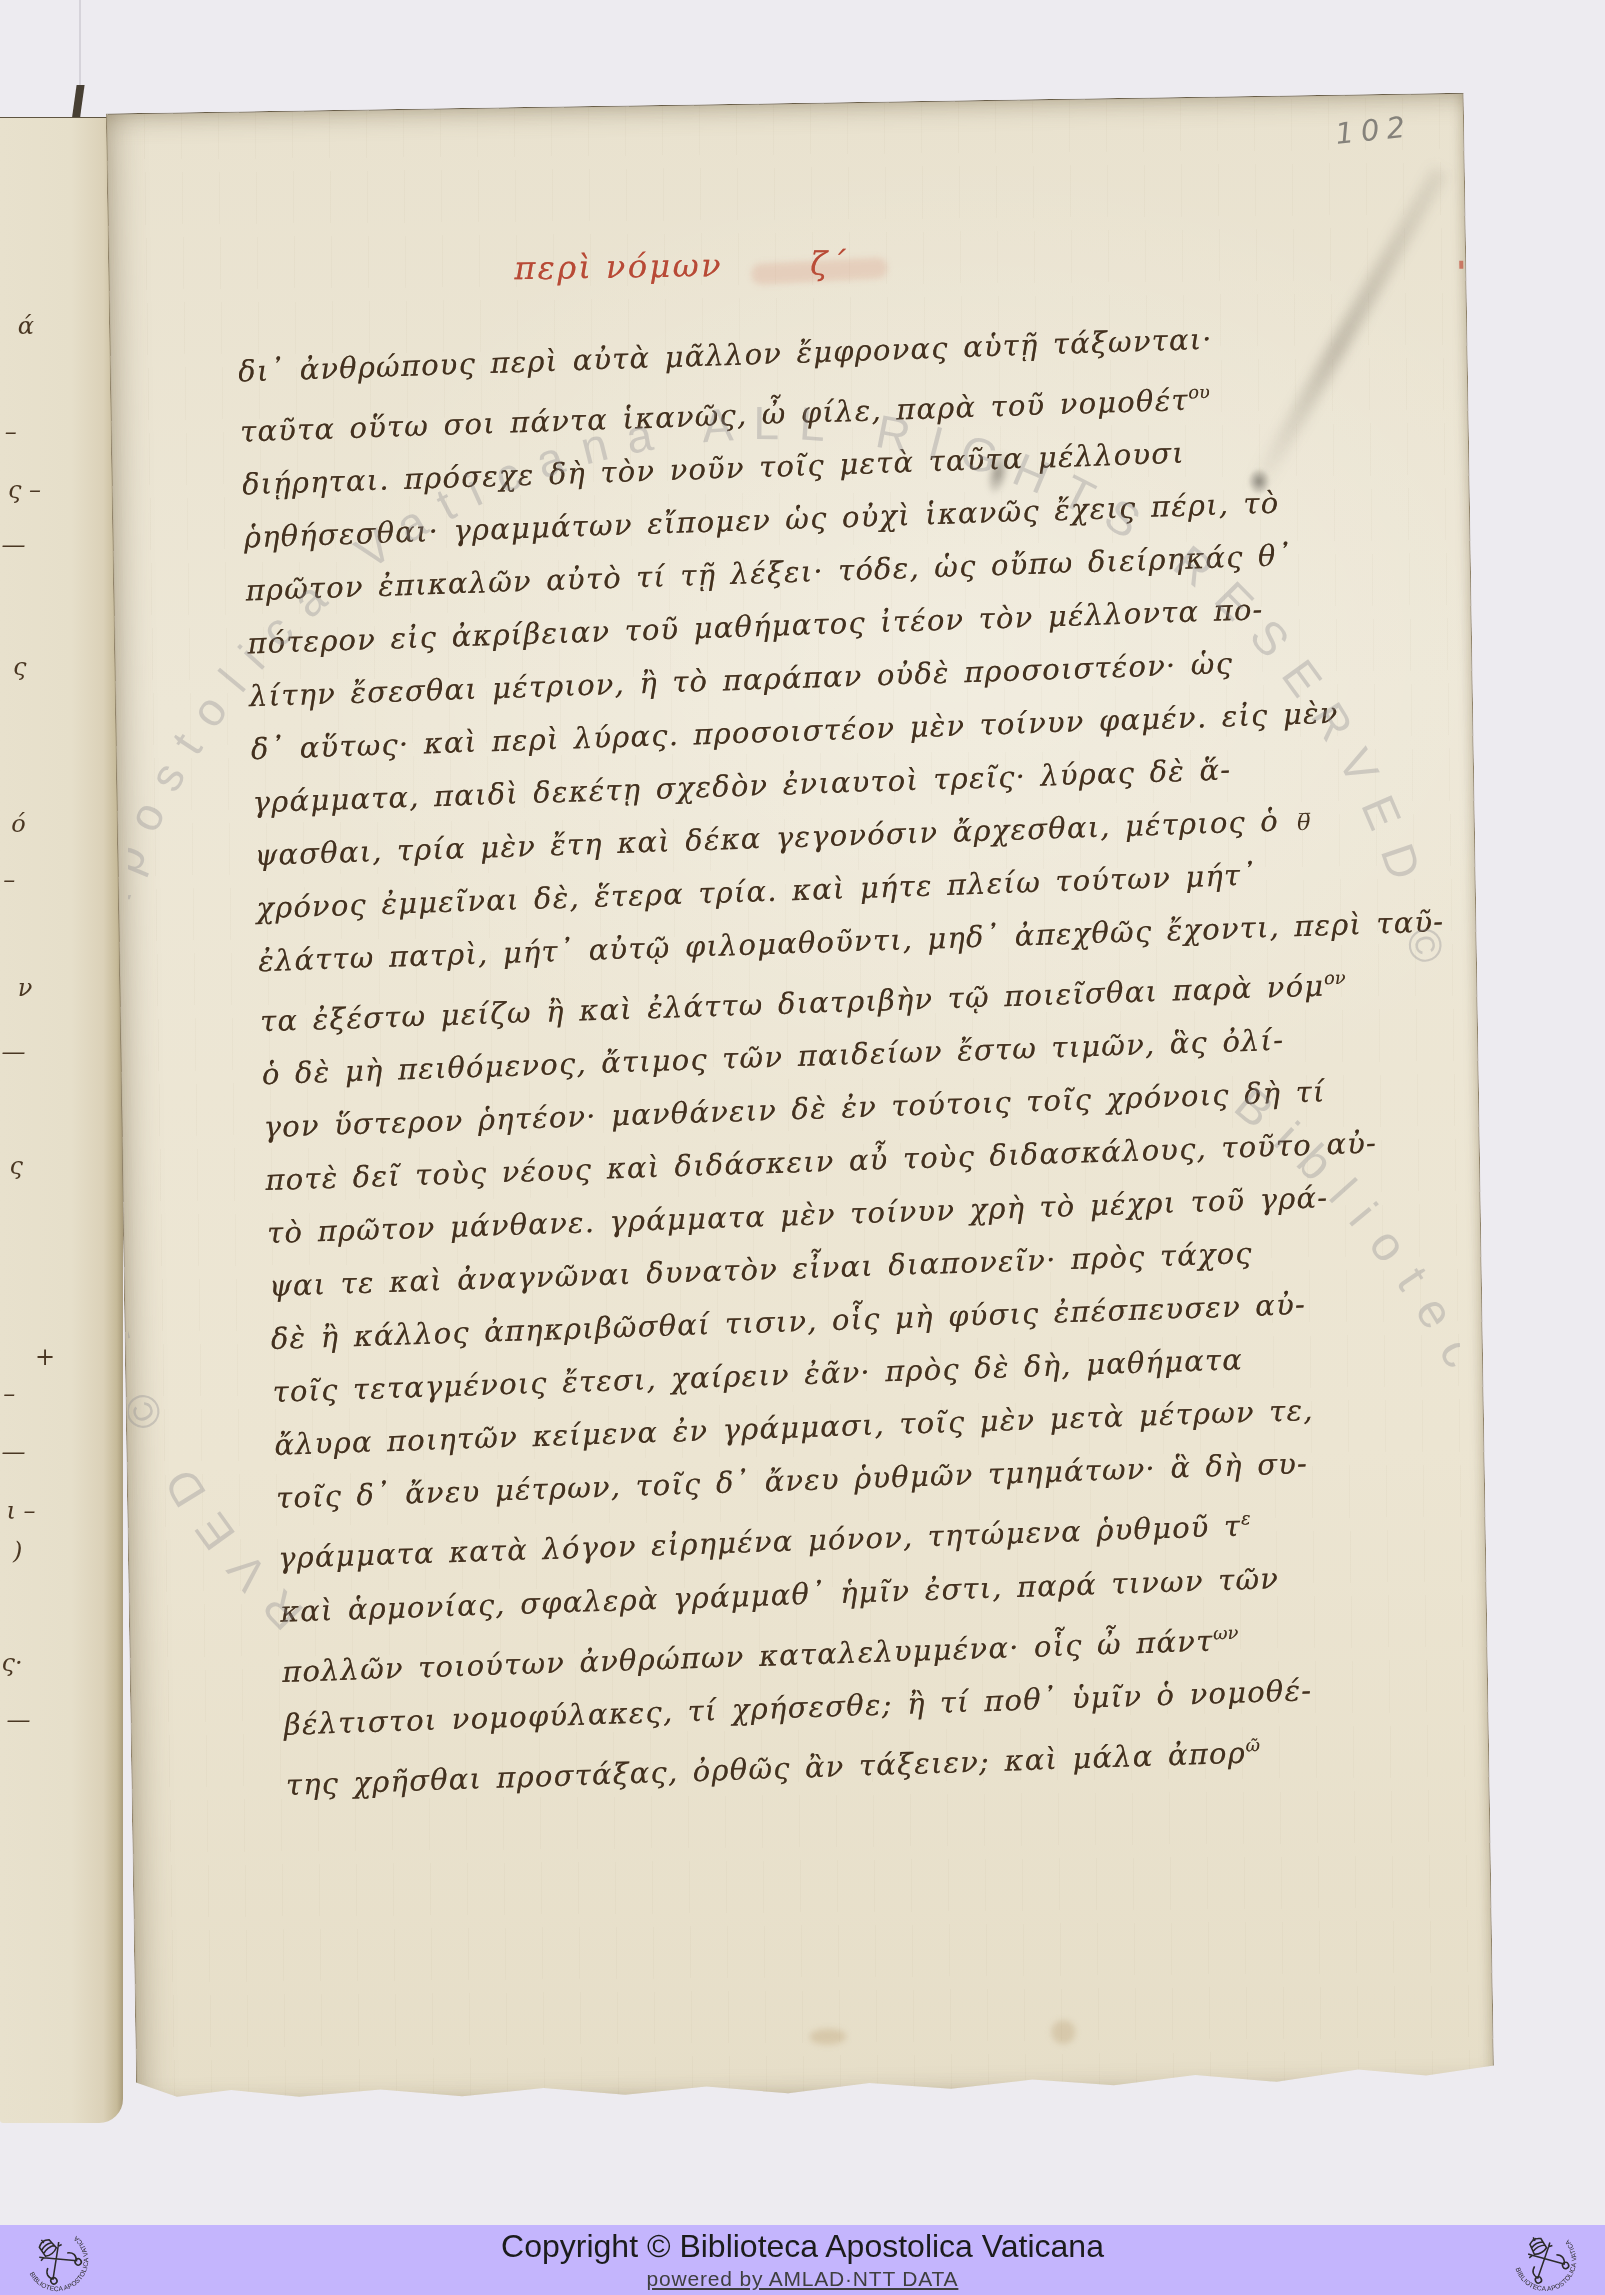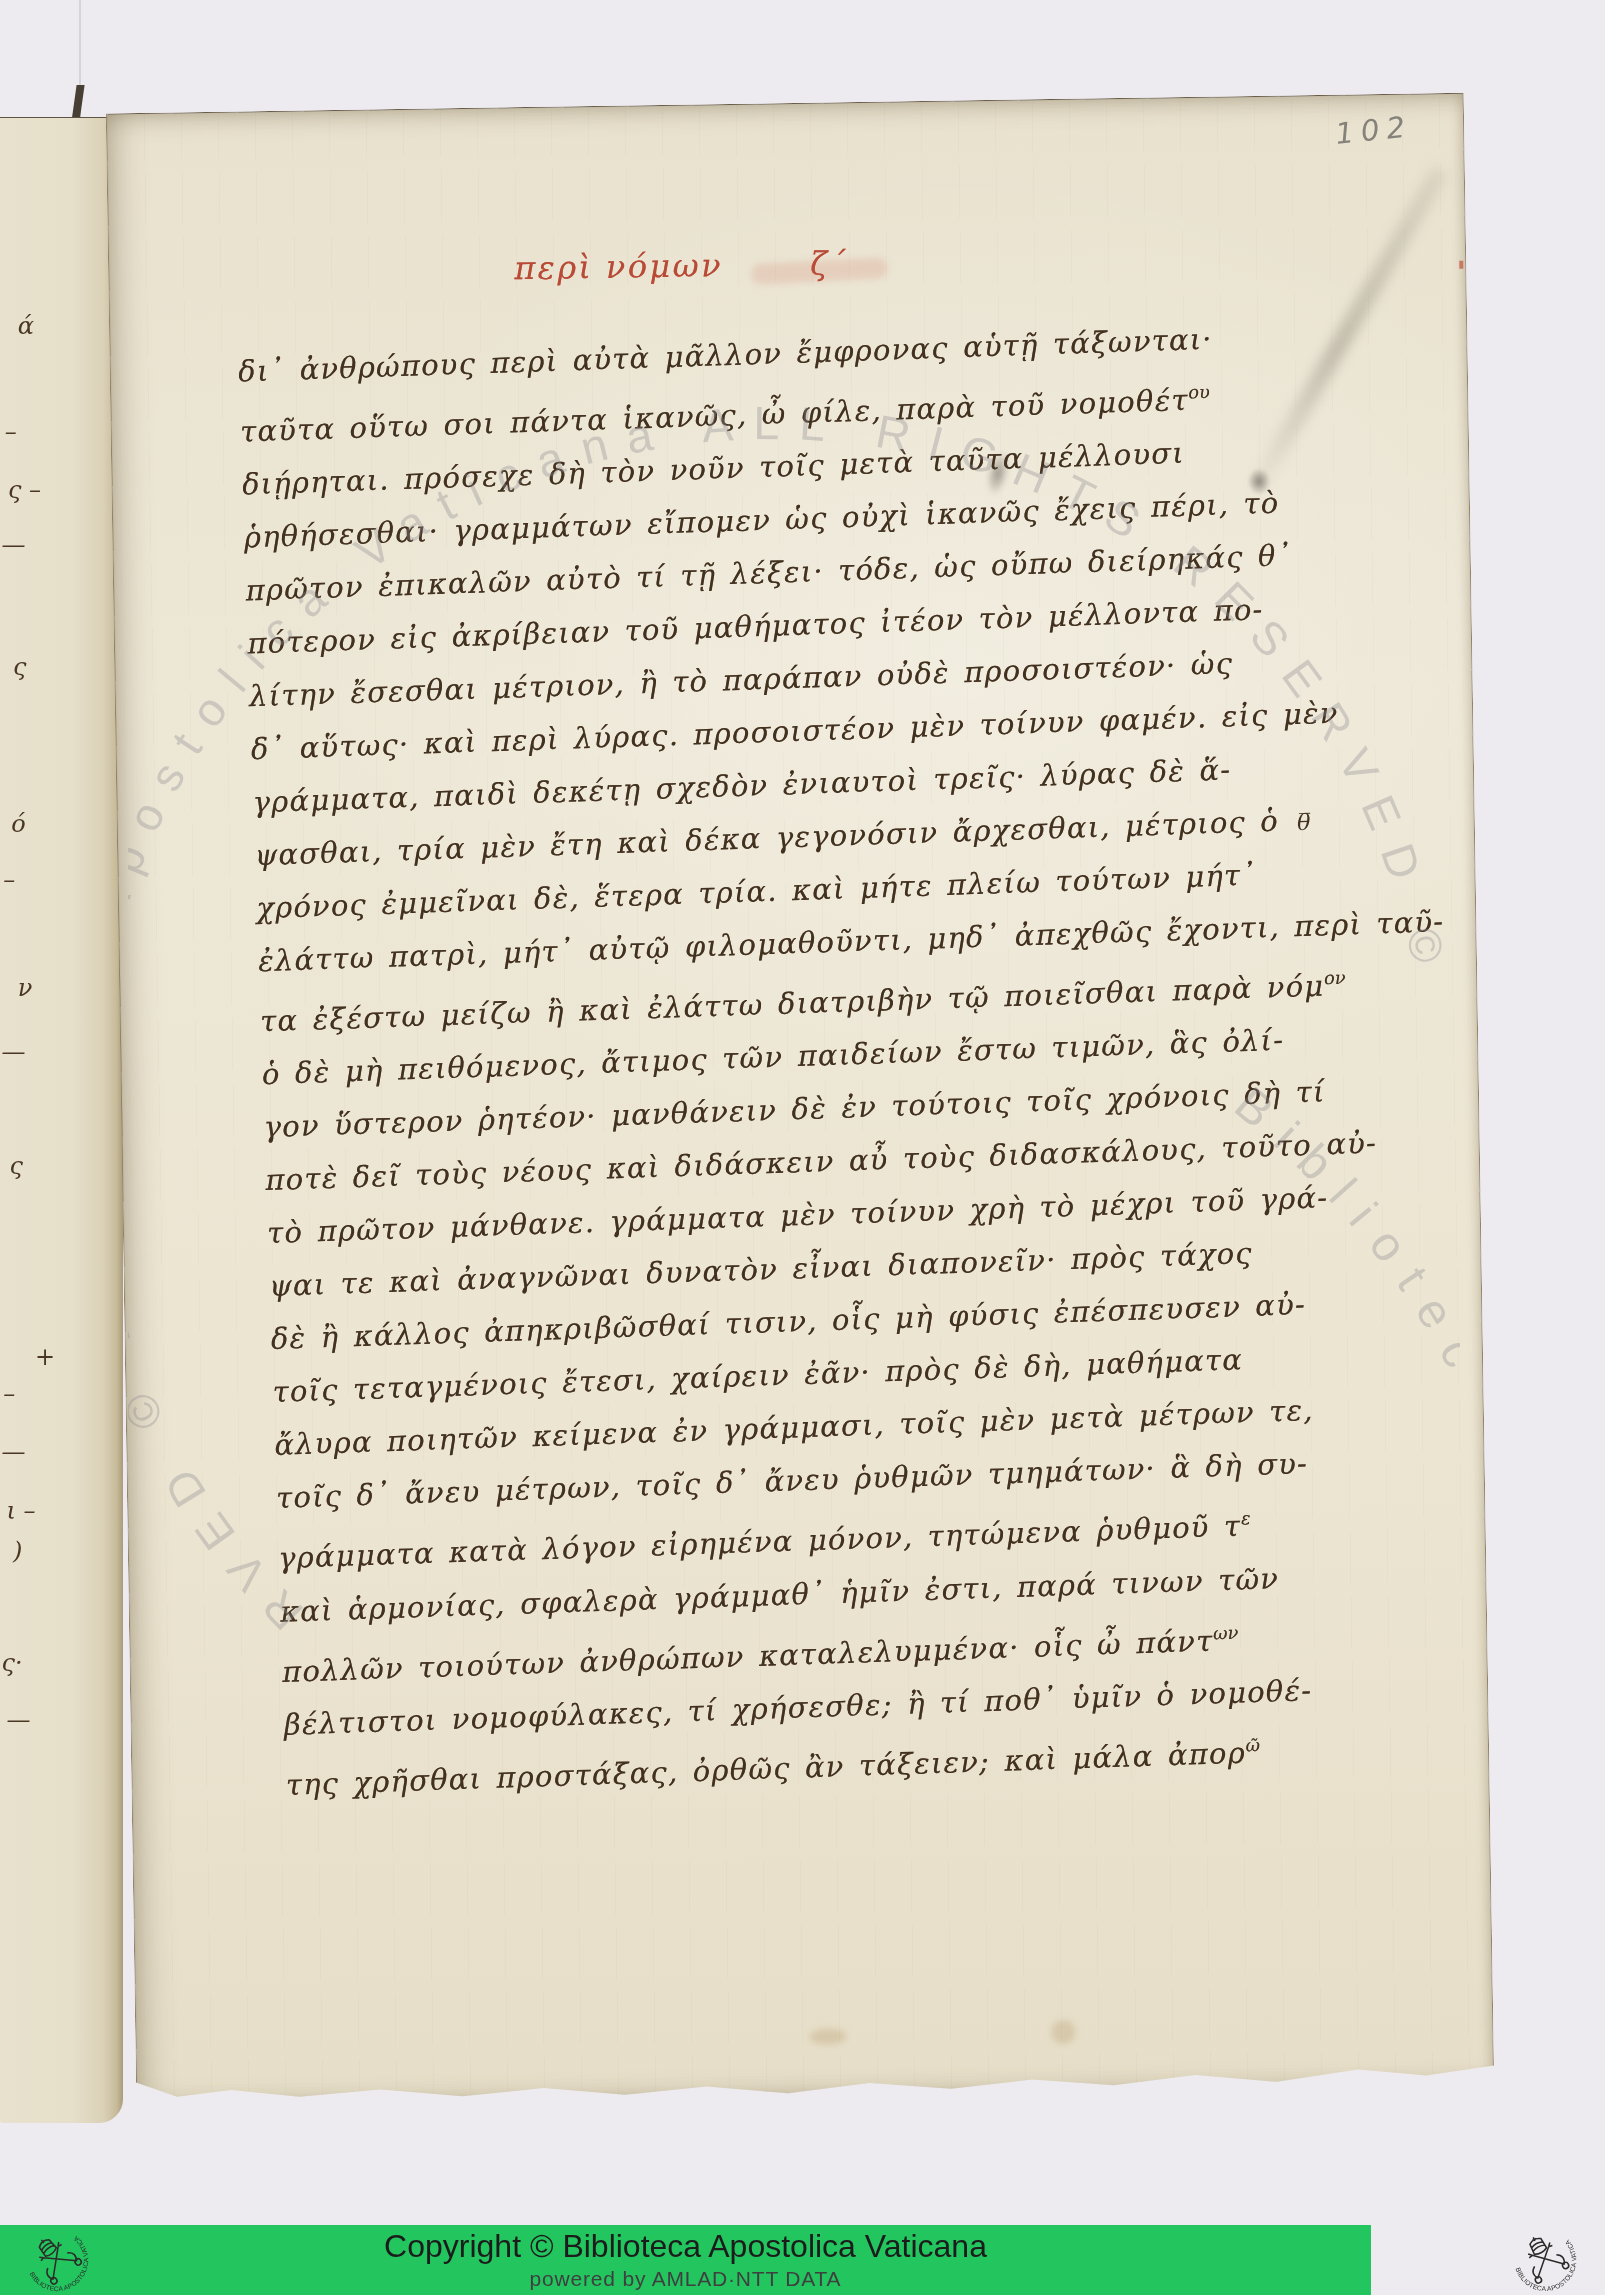--- a/index.html
+++ b/index.html
@@ -80,25 +80,25 @@
   .fox-b{position:absolute;left:915px;top:1920px;width:24px;height:24px;border-radius:50%;
     background:rgba(150,108,52,.20);filter:blur(3.2px);}
   .edge-speck{position:absolute;right:1.6px;top:167px;width:4.8px;height:8px;background:rgba(190,60,40,.6);}
 
   
   .wm{position:absolute;left:128px;top:120px;width:1332px;height:1950px;overflow:hidden;
       opacity:.34;pointer-events:none;}
   .wm text{fill:#8e8c91;font-family:"Liberation Sans",sans-serif;}
 
   
-  .footer{position:absolute;left:0;top:2225px;width:1371px;height:71px;background:#22c55e;}
+  .footer{position:absolute;left:0;top:2225px;width:1605px;height:71px;background:#c4b5fd;}
   .copyright{position:absolute;left:0;top:3.2px;width:100%;text-align:center;
     font:32px "Liberation Sans",sans-serif;color:#1c1c1c;}
   .powered{position:absolute;left:0;top:42px;width:100%;text-align:center;
-    font:21px "Liberation Sans",sans-serif;color:#3f3f3f;letter-spacing:0.8px;}
+    font:21px "Liberation Sans",sans-serif;color:#3f3f3f;letter-spacing:0.8px;text-decoration:underline;}
   .seal{position:absolute;top:2222px;width:77px;height:77px;}
   .seal-left{left:19px;transform:rotate(-38deg);}
   .seal-right{left:1507px;transform:rotate(-28deg);}
   .seal text{fill:#2c2b29;font-family:"Liberation Sans",sans-serif;font-size:8.6px;letter-spacing:.2px;}
   .seal path,.seal circle{stroke:#2c2b29;fill:none;stroke-width:2px;}
 </style>
 </head>
 <body>
 
 <div class="backdrop-seam"></div>

